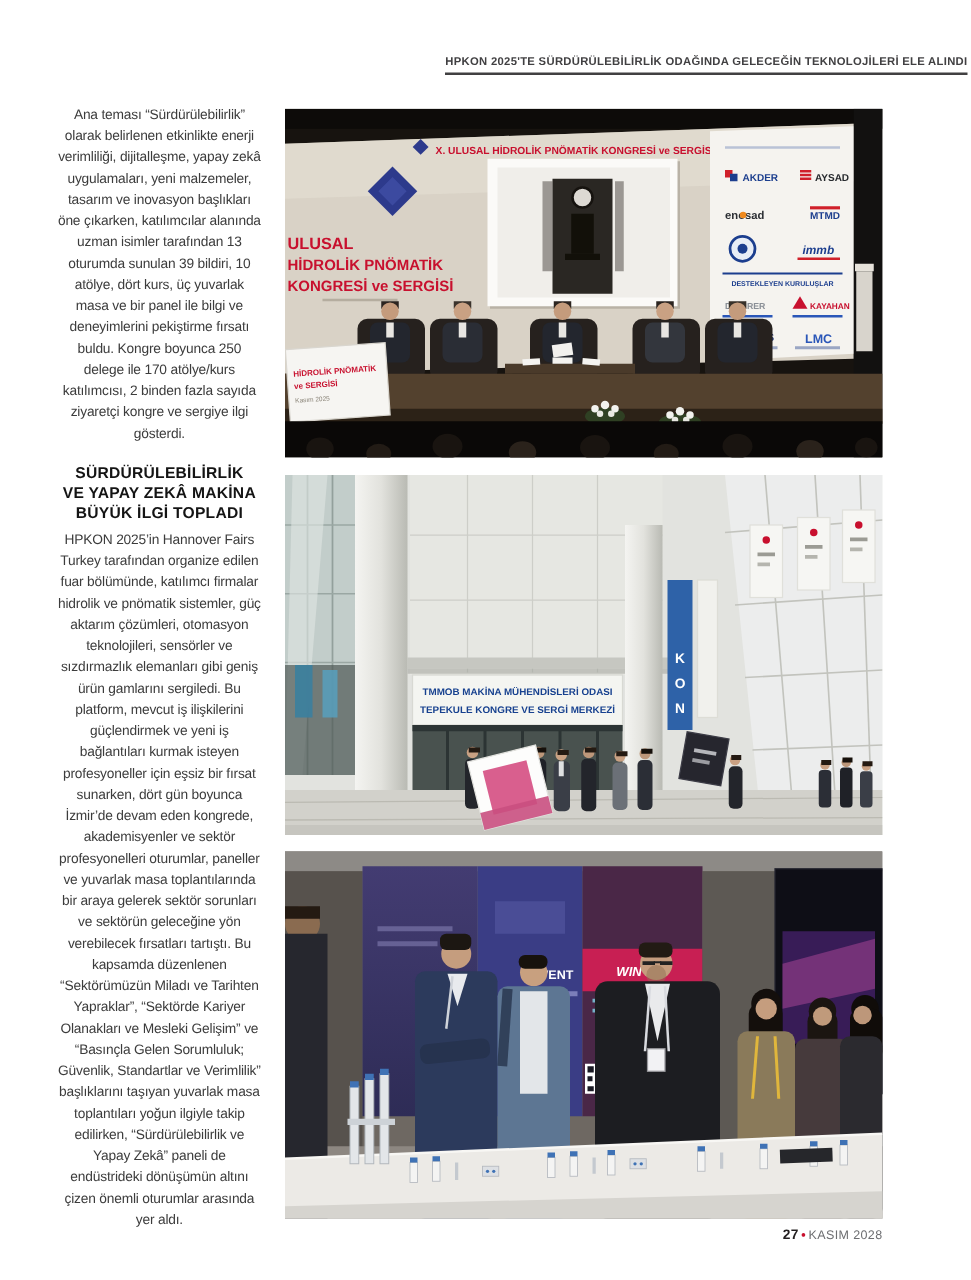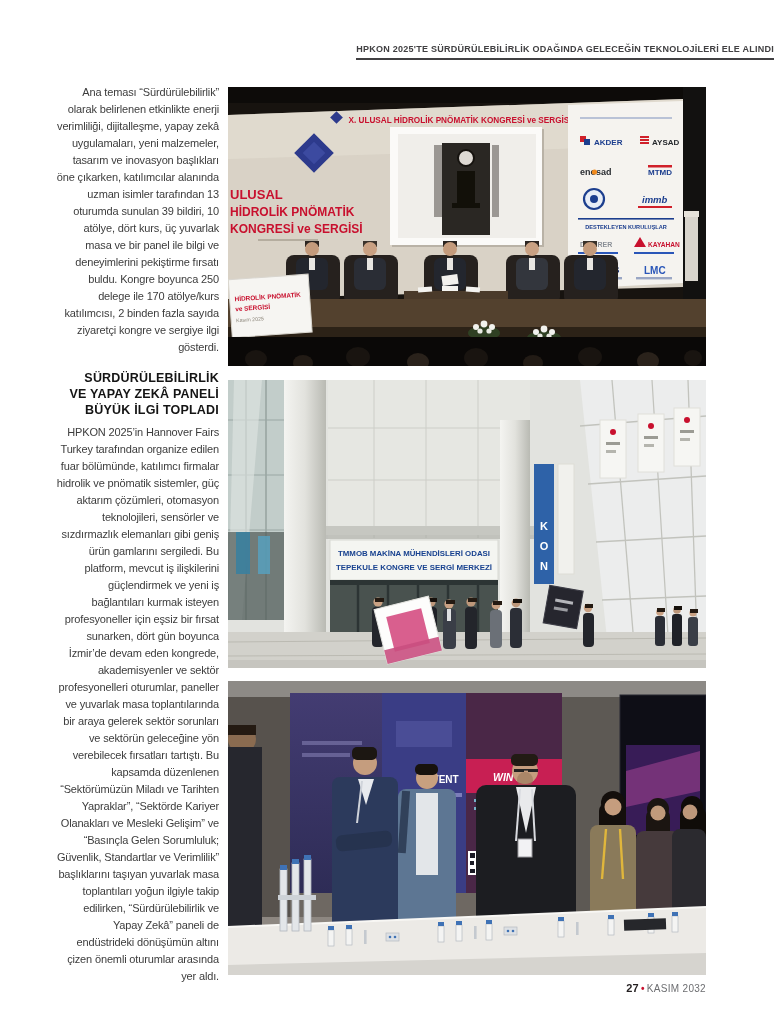--- a/index.html
+++ b/index.html
@@ -1,22 +1,22 @@
 <!DOCTYPE html>
 <html><head>
 <meta charset="utf-8">
 <style>
   html,body{margin:0;padding:0;background:#ffffff;}
   .page{position:relative;width:777px;height:1024px;background:#ffffff;overflow:hidden;
         font-family:"Liberation Sans",sans-serif;color:#3a3a3a;}
   .running-head{position:absolute;top:44px;right:3px;font-size:9px;font-weight:bold;
         letter-spacing:.25px;color:#414042;border-bottom:2px solid #414042;padding-bottom:4px;
         white-space:nowrap;}
-  .text-col{position:absolute;left:56px;top:84px;width:163px;font-size:11px;line-height:17px;
-        letter-spacing:-0.15px;color:#3c3c3c;text-align:right;}
+  .text-col{position:absolute;left:46px;top:84px;width:163px;font-size:11px;line-height:17px;
+        letter-spacing:-0.15px;color:#3c3c3c;text-align:center;}
   .text-col p{margin:0;}
   .section-heading{margin:14px 0 6px 0;font-size:12.5px;line-height:16px;font-weight:bold;
         color:#141414;white-space:pre-line;letter-spacing:.2px;}
   .photo{position:absolute;left:228px;width:478px;margin:0;}
   #photo-panel{top:87px;height:279px;}
   #photo-venue{top:380px;height:288px;}
   #photo-expo{top:681px;height:294px;}
   .photo svg{display:block;width:100%;height:100%;}
   .page-footer{position:absolute;left:228px;top:982px;width:478px;text-align:right;
         font-size:10px;color:#6d6e71;letter-spacing:.3px;}
@@ -26,21 +26,21 @@
 </head>
 <body>
 
 <div class="page">
 
   <div class="running-head">HPKON 2025'TE SÜRDÜRÜLEBİLİRLİK ODAĞINDA GELECEĞİN TEKNOLOJİLERİ ELE ALINDI</div>
 
   <div class="text-col">
     <p>Ana teması “Sürdürülebilirlik” olarak belirlenen etkinlikte enerji verimliliği, dijitalleşme, yapay zekâ uygulamaları, yeni malzemeler, tasarım ve inovasyon başlıkları öne çıkarken, katılımcılar alanında uzman isimler tarafından 13 oturumda sunulan 39 bildiri, 10 atölye, dört kurs, üç yuvarlak masa ve bir panel ile bilgi ve deneyimlerini pekiştirme fırsatı buldu. Kongre boyunca 250 delege ile 170 atölye/kurs katılımcısı, 2 binden fazla sayıda ziyaretçi kongre ve sergiye ilgi gösterdi.</p>
     <h2 class="section-heading">SÜRDÜRÜLEBİLİRLİK
-VE YAPAY ZEKÂ PANELİ
+VE YAPAY ZEKÂ MAKİNA
 BÜYÜK İLGİ TOPLADI</h2>
     <p>HPKON 2025’in Hannover Fairs Turkey tarafından organize edilen fuar bölümünde, katılımcı firmalar hidrolik ve pnömatik sistemler, güç aktarım çözümleri, otomasyon teknolojileri, sensörler ve sızdırmazlık elemanları gibi geniş ürün gamlarını sergiledi. Bu platform, mevcut iş ilişkilerini güçlendirmek ve yeni iş bağlantıları kurmak isteyen profesyoneller için eşsiz bir fırsat sunarken, dört gün boyunca İzmir’de devam eden kongrede, akademisyenler ve sektör profesyonelleri oturumlar, paneller ve yuvarlak masa toplantılarında bir araya gelerek sektör sorunları ve sektörün geleceğine yön verebilecek fırsatları tartıştı. Bu kapsamda düzenlenen “Sektörümüzün Miladı ve Tarihten Yapraklar”, “Sektörde Kariyer Olanakları ve Mesleki Gelişim” ve “Basınçla Gelen Sorumluluk; Güvenlik, Standartlar ve Verimlilik” başlıklarını taşıyan yuvarlak masa toplantıları yoğun ilgiyle takip edilirken, “Sürdürülebilirlik ve Yapay Zekâ” paneli de endüstrideki dönüşümün altını çizen önemli oturumlar arasında yer aldı.</p>
   </div>
 
   <figure class="photo" id="photo-panel">
     <svg viewBox="0 0 478 279">
       <rect width="478" height="279" fill="#17130f"></rect>
       <rect width="478" height="16" fill="#0d0b09"></rect>
 
       <g>
@@ -553,16 +553,16 @@
         <g>
             <rect x="444" y="235" width="6" height="16" fill="#f4f4f3" stroke="#b6bac0" stroke-width="0.7"></rect>
             <rect x="444" y="231" width="6" height="4" fill="#3f72b5"></rect>
           </g>
         <rect x="396" y="238" width="42" height="11" fill="#26272b" transform="rotate(-2 417 243)"></rect>
       </g>
     </svg>
   </figure>
 
   <div class="page-footer">
-    <span class="num">27</span><span class="dot">•</span><span>KASIM 2032</span>
+    <span class="num">27</span><span class="dot">•</span><span>KASIM 2028</span>
   </div>
 
 </div>
 
 </body></html>

